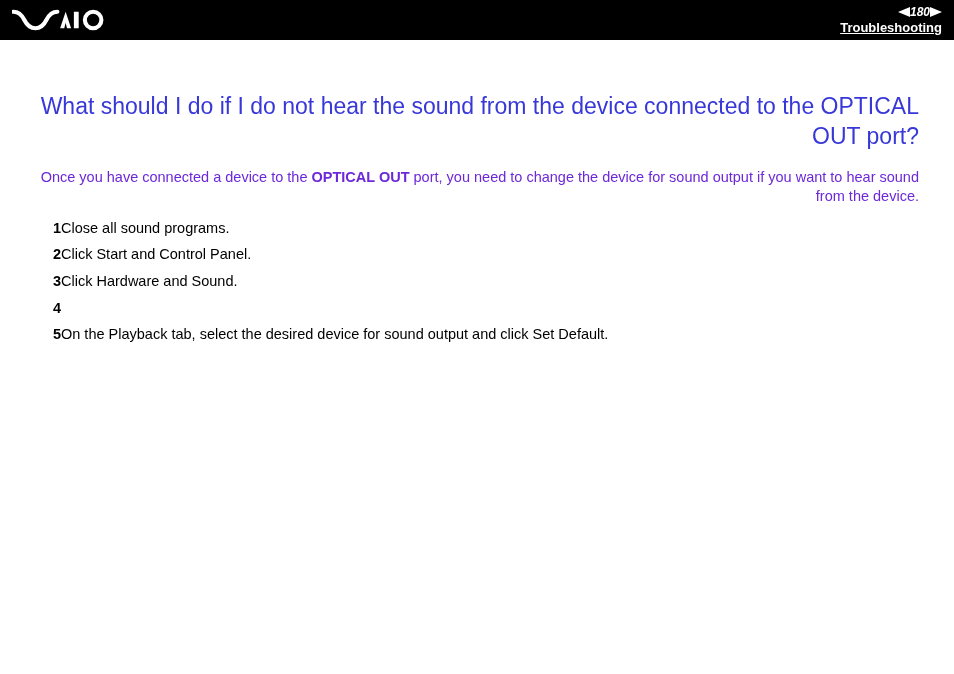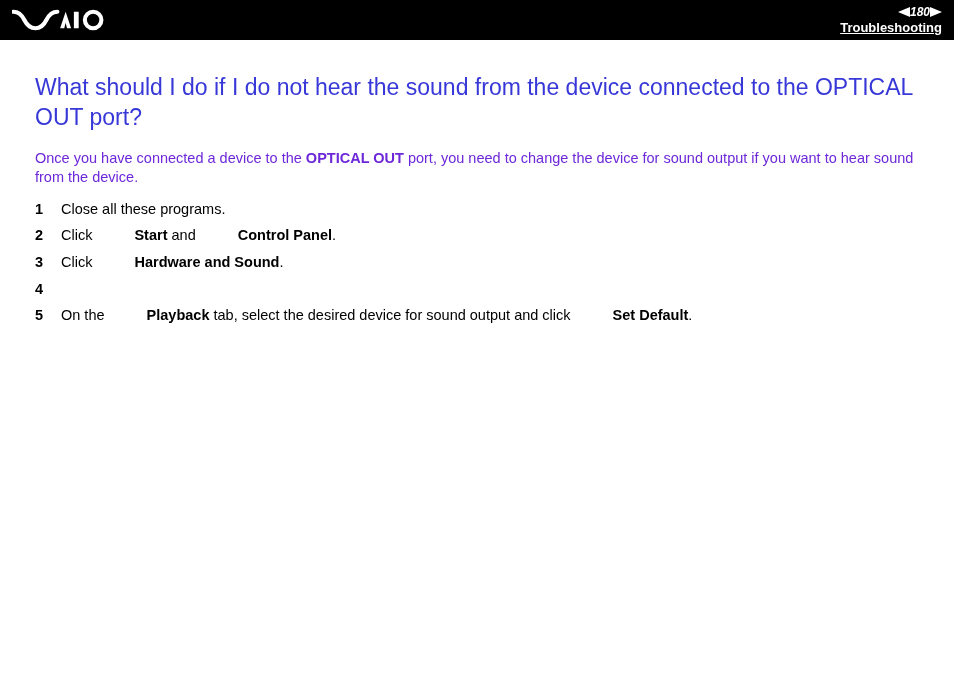--- a/index.html
+++ b/index.html
@@ -46,21 +46,22 @@
     }
     .nav-arrow-left, .nav-arrow-right {
       display: inline-flex;
     }
     .section-name {
       font-size: 13px;
       font-weight: bold;
       text-decoration: underline;
     }
     .content {
-      padding: 33px 35px 20px 35px;
+      padding: 52px 35px 20px 35px;
+      text-align: right;
     }
     .heading {
       color: #3838d8;
       font-size: 23px;
       font-weight: normal;
       line-height: 1.3;
       margin-bottom: 16px;
     }
     .paragraph {
       font-size: 14.5px;
@@ -79,22 +80,21 @@
       line-height: 1.35;
       margin-bottom: 7px;
       color: #000000;
     }
     .step-num {
       font-weight: bold;
       width: 26px;
       flex-shrink: 0;
     }
     .step-text b {
-      font-weight: bold;
-      margin-left: 38px;
+      font-weight: normal;
     }
   </style>
 </head>
 <body>
 
 <div class="header-bar">
   <div class="logo">
     <svg viewBox="0 0 160 32" width="110" fill="#ffffff">
 
       <path d="M2 4 Q 12 4 18 16 Q 24 28 34 28 Q 44 28 50 16 Q 56 4 66 4" stroke="#ffffff" stroke-width="6" fill="none" stroke-linecap="round"></path>
@@ -128,21 +128,21 @@
   <h1 class="heading">What should I do if I do not hear the sound from the device connected to the OPTICAL OUT port?</h1>
 
   <p class="paragraph">
     <span>Once you have connected a device to the </span><b>OPTICAL OUT</b><span> port, you need to change the device for sound output if you want to hear sound from the device.</span>
   </p>
 
 
   <ol class="steps" id="steps-list">
       <li class="step">
         <span class="step-num">1</span>
-        <span class="step-text"><span>Close all these programs.</span></span>
+        <span class="step-text"><span>Close all sound programs.</span></span>
       </li>
       <li class="step">
         <span class="step-num">2</span>
         <span class="step-text"><span>Click </span><b>Start</b><span> and </span><b>Control Panel</b><span>.</span></span>
       </li>
       <li class="step">
         <span class="step-num">3</span>
         <span class="step-text"><span>Click </span><b>Hardware and Sound</b><span>.</span></span>
       </li>
       <li class="step">

